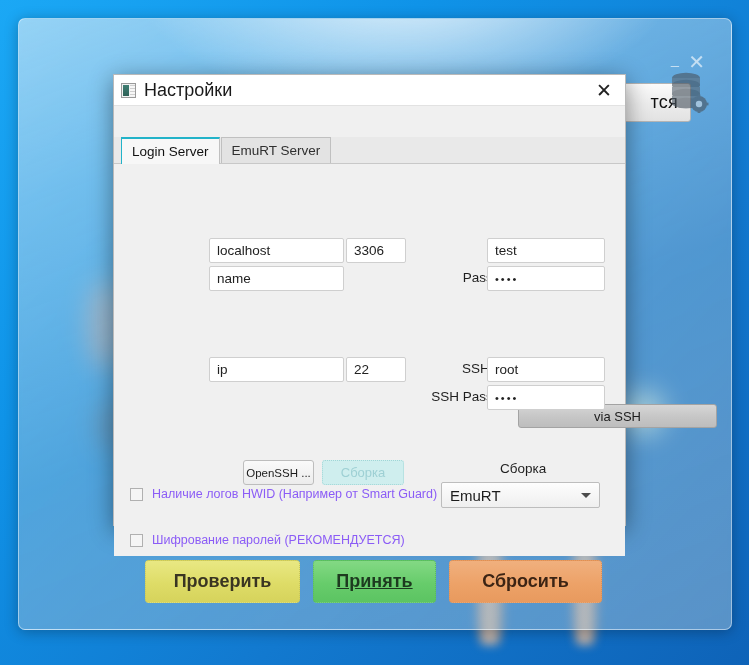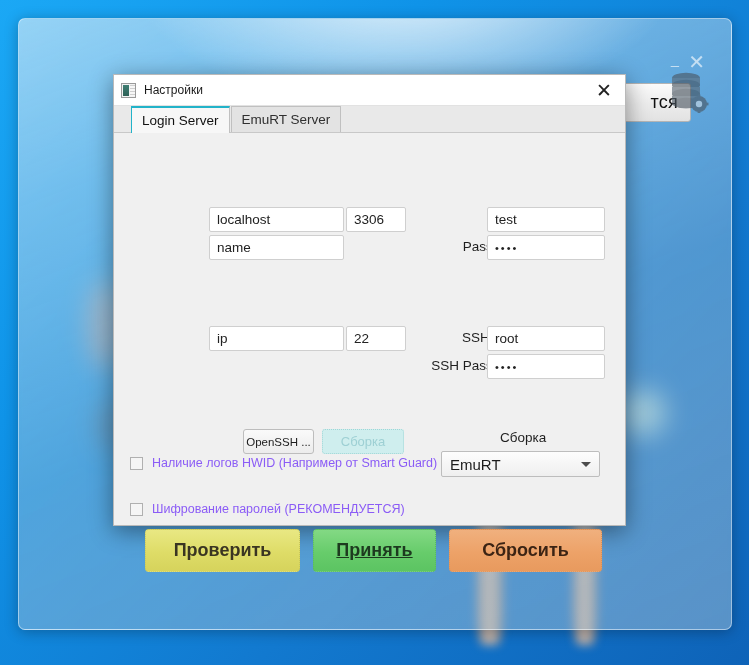--- a/index.html
+++ b/index.html
@@ -107,38 +107,39 @@
     content: ""; position: absolute;
     left: 1px; top: 1px; width: 6px; height: 11px;
     background: linear-gradient(180deg,#3f7d72,#2e6157);
   }
   #app-icon::after {
     content: ""; position: absolute;
     left: 8px; top: 1px; width: 5px; height: 11px;
     background: repeating-linear-gradient(180deg,#cfcfcf 0 1px,#f7f7f7 1px 3px);
   }
   #dlg-title {
-    font-size: 12px; color: #1a1a1a;
+    font-size: 18px; color: #1a1a1a;
   }
   #dlg-close {
     position: absolute; right: 0; top: 0;
     width: 42px; height: 31px;
     display: flex; align-items: center; justify-content: center;
     font-size: 19px; color: #222; line-height: 1;
     cursor: pointer;
   }
 
   
   #tabstrip {
     height: 27px;
     background: #e9e9e9;
     border-bottom: 1px solid #c8c8c8;
     display: flex;
     align-items: flex-end;
-    padding-left: 17px;
+    padding-left: 7px;
+    margin-top: 31px;
   }
   .tab {
     height: 26px;
     padding: 0 10px;
     font-size: 13.5px;
     color: #303030;
     display: flex; align-items: center;
     background: #e3e3e3;
     border: 1px solid #c0c0c0;
     border-bottom: none;
@@ -350,20 +351,23 @@
 
       <div class="lbl" style="left:330px; top:78px; width:78px;">User</div>
       <input class="fld" style="left: 373px; top: 74px; width: 118px;" value="test">
 
       <div class="lbl" style="left:90px; top:106px; width:64px;">DB Name</div>
       <input class="fld" style="left: 95px; top: 102px; width: 135px;" value="name">
 
       <div class="lbl" style="left:312px; top:106px; width:96px;">Password</div>
       <input class="fld pw" style="left: 373px; top: 102px; width: 118px;" value="••••">
 
+      <div class="btn" id="btn-viassh">
+        <span>via SSH</span>
+      </div>
 
       <div class="lbl" style="left:90px; top:197px; width:64px;">SSH Host</div>
       <input class="fld" style="left: 95px; top: 193px; width: 135px;" value="ip">
       <input class="fld" style="left: 232px; top: 193px; width: 60px;" value="22">
 
       <div class="lbl" style="left:310px; top:197px; width:98px;">SSH User</div>
       <input class="fld" style="left: 373px; top: 193px; width: 118px;" value="root">
 
       <div class="btn" id="btn-openssh">
         <span>OpenSSH ...</span>

